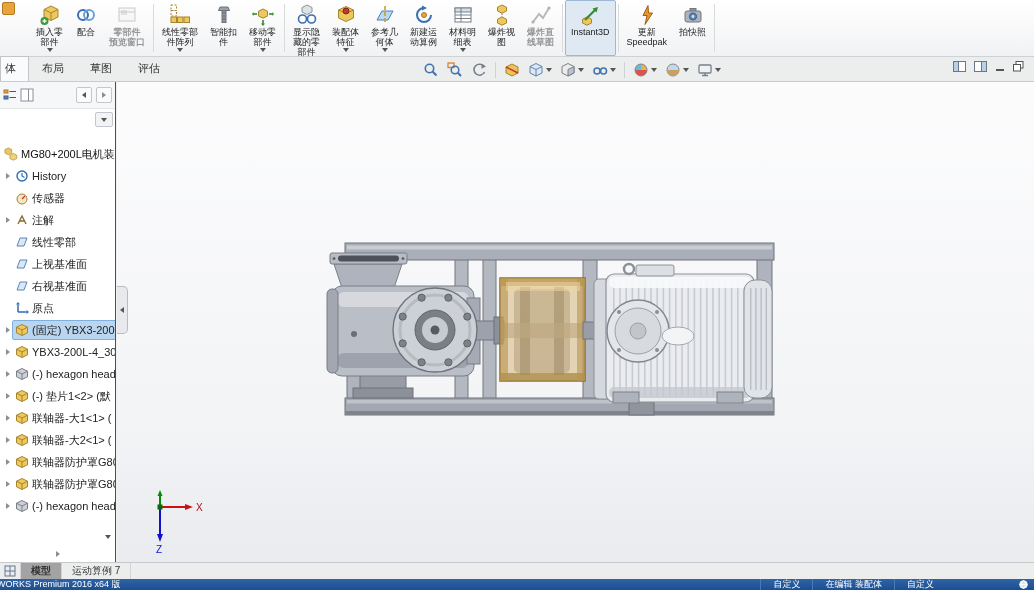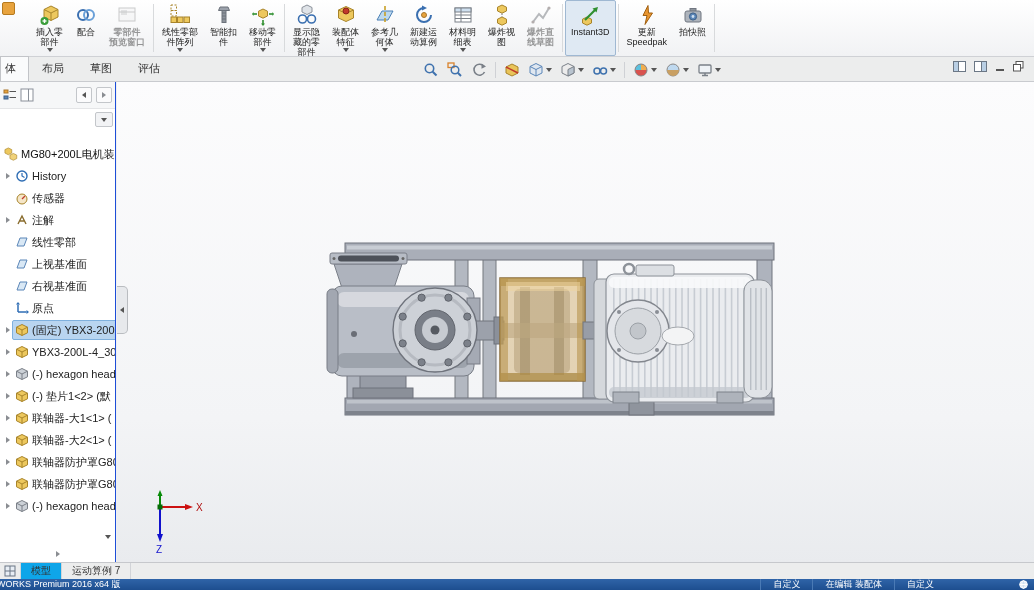--- a/index.html
+++ b/index.html
@@ -71,21 +71,21 @@
             background:linear-gradient(180deg,#fcfcfd 0%,#f3f4f6 70%,#e9ebee 100%);}
   .viewport svg.model{position:absolute;left:0;top:0;width:100%;height:100%;}
   .pane-tab{position:absolute;left:0;top:204px;width:10px;height:46px;background:#e7e9ec;
             border:1px solid #b9bcc0;border-left:none;border-radius:0 5px 5px 0;display:flex;
             align-items:center;justify-content:center;}
   
   .bottombar{position:absolute;left:0;right:0;bottom:11px;height:16px;background:#eceded;
              border-top:1px solid #c6c8cc;display:flex;align-items:stretch;font-size:10px;}
   .bt-icon{width:20px;display:flex;align-items:center;justify-content:center;border-right:1px solid #d2d4d8;}
   .b-tab{padding:0 10px;display:flex;align-items:center;border-right:1px solid #d2d4d8;color:#333;}
-  .b-tab.active{background:#0ea5e9;}
+  .b-tab.active{background:#a3a3a3;font-weight:bold;}
   .statusbar{position:absolute;left:0;right:0;bottom:0;height:11px;
              background:linear-gradient(#2f64a8,#1d4e8f);color:#fff;font-size:9px;line-height:11px;
              display:flex;align-items:center;overflow:hidden;white-space:nowrap;}
   .status-left{margin-left:-30px;}
   .status-right{margin-left:auto;display:flex;margin-right:88px;}
   .status-right span{padding:0 12px;border-left:1px solid #4a7ab5;}
   .status-globe{position:absolute;right:6px;top:1px;}
 </style>
 </head>
 <body>

